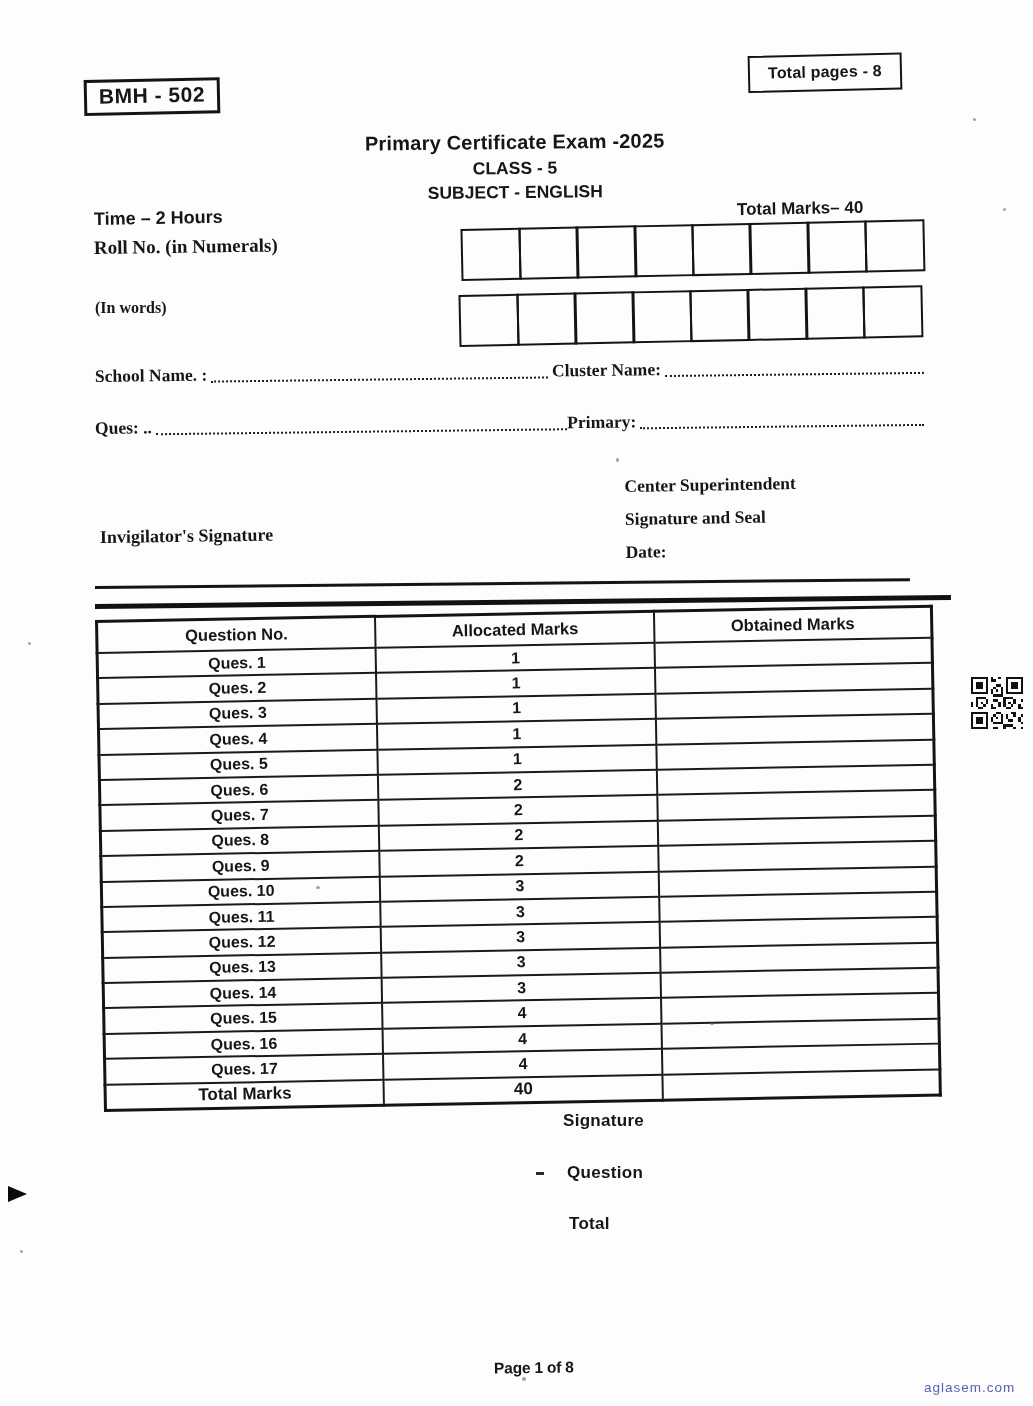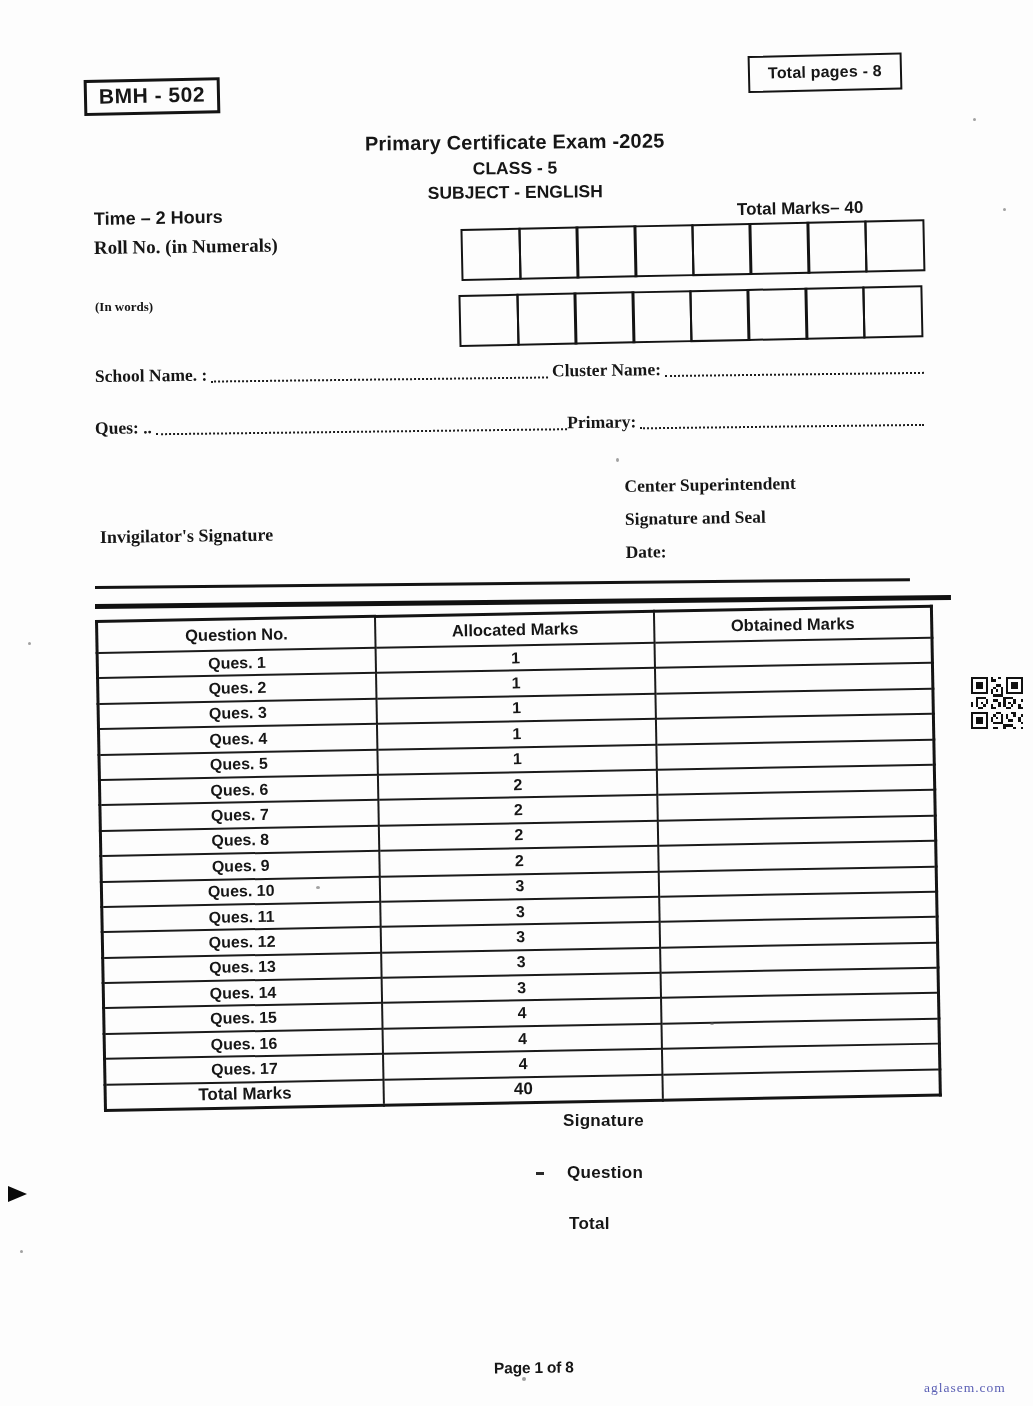--- a/index.html
+++ b/index.html
@@ -36,21 +36,21 @@
     transform:rotate(-0.6deg);
   }
   .title-main{font-size:20px;font-weight:700;letter-spacing:0.2px;}
   .title-class{font-size:17.5px;font-weight:700;margin-top:4px;}
   .title-subject{font-size:17.5px;font-weight:700;margin-top:3px;}
   .time-label{left:94px;top:209px;font-size:18px;font-weight:700;transform:rotate(-1deg);transform-origin:left center;}
   .total-marks{left:737px;top:200px;font-size:17px;font-weight:700;transform:rotate(-1deg);transform-origin:left center;}
   
   .serif{font-family:"Liberation Serif", serif;font-weight:700;}
   .roll-label{left:94px;top:237px;font-size:19px;transform:rotate(-0.8deg);transform-origin:left center;}
-  .words-label{left:95px;top:299px;font-size:13px;}
+  .words-label{left:95px;top:299px;font-size:16px;}
   
   .roll-row{
     left:461px;width:464px;height:52px;
     display:flex;
     transform:rotate(-1.2deg);transform-origin:left center;
   }
   .roll-row .cell{flex:1;border:2.5px solid #141414;margin-left:-2.5px;background:transparent;}
   .roll-row .cell:first-child{margin-left:0;}
   
   .dotline{
@@ -92,21 +92,21 @@
   .arrow-mark{
     left:8px;top:1186px;width:0;height:0;
     border-left:19px solid #0a0a0a;
     border-top:8px solid transparent;
     border-bottom:8px solid transparent;
   }
   
   .page-num{left:494px;top:1359px;font-size:15.5px;font-weight:700;letter-spacing:-0.2px;transform:rotate(-0.8deg);}
   .watermark{
     left:924px;top:1380px;
-    font-family:Liberation Serif, serif;
+    font-family:Liberation Sans, sans-serif;
     font-size:13.5px;letter-spacing:1px;
     color:#5a5fb4;
   }
   .speck{position:absolute;background:#555;border-radius:50%;opacity:0.55;}
 </style>
 </head>
 <body>
 
 <div class="page">
 

